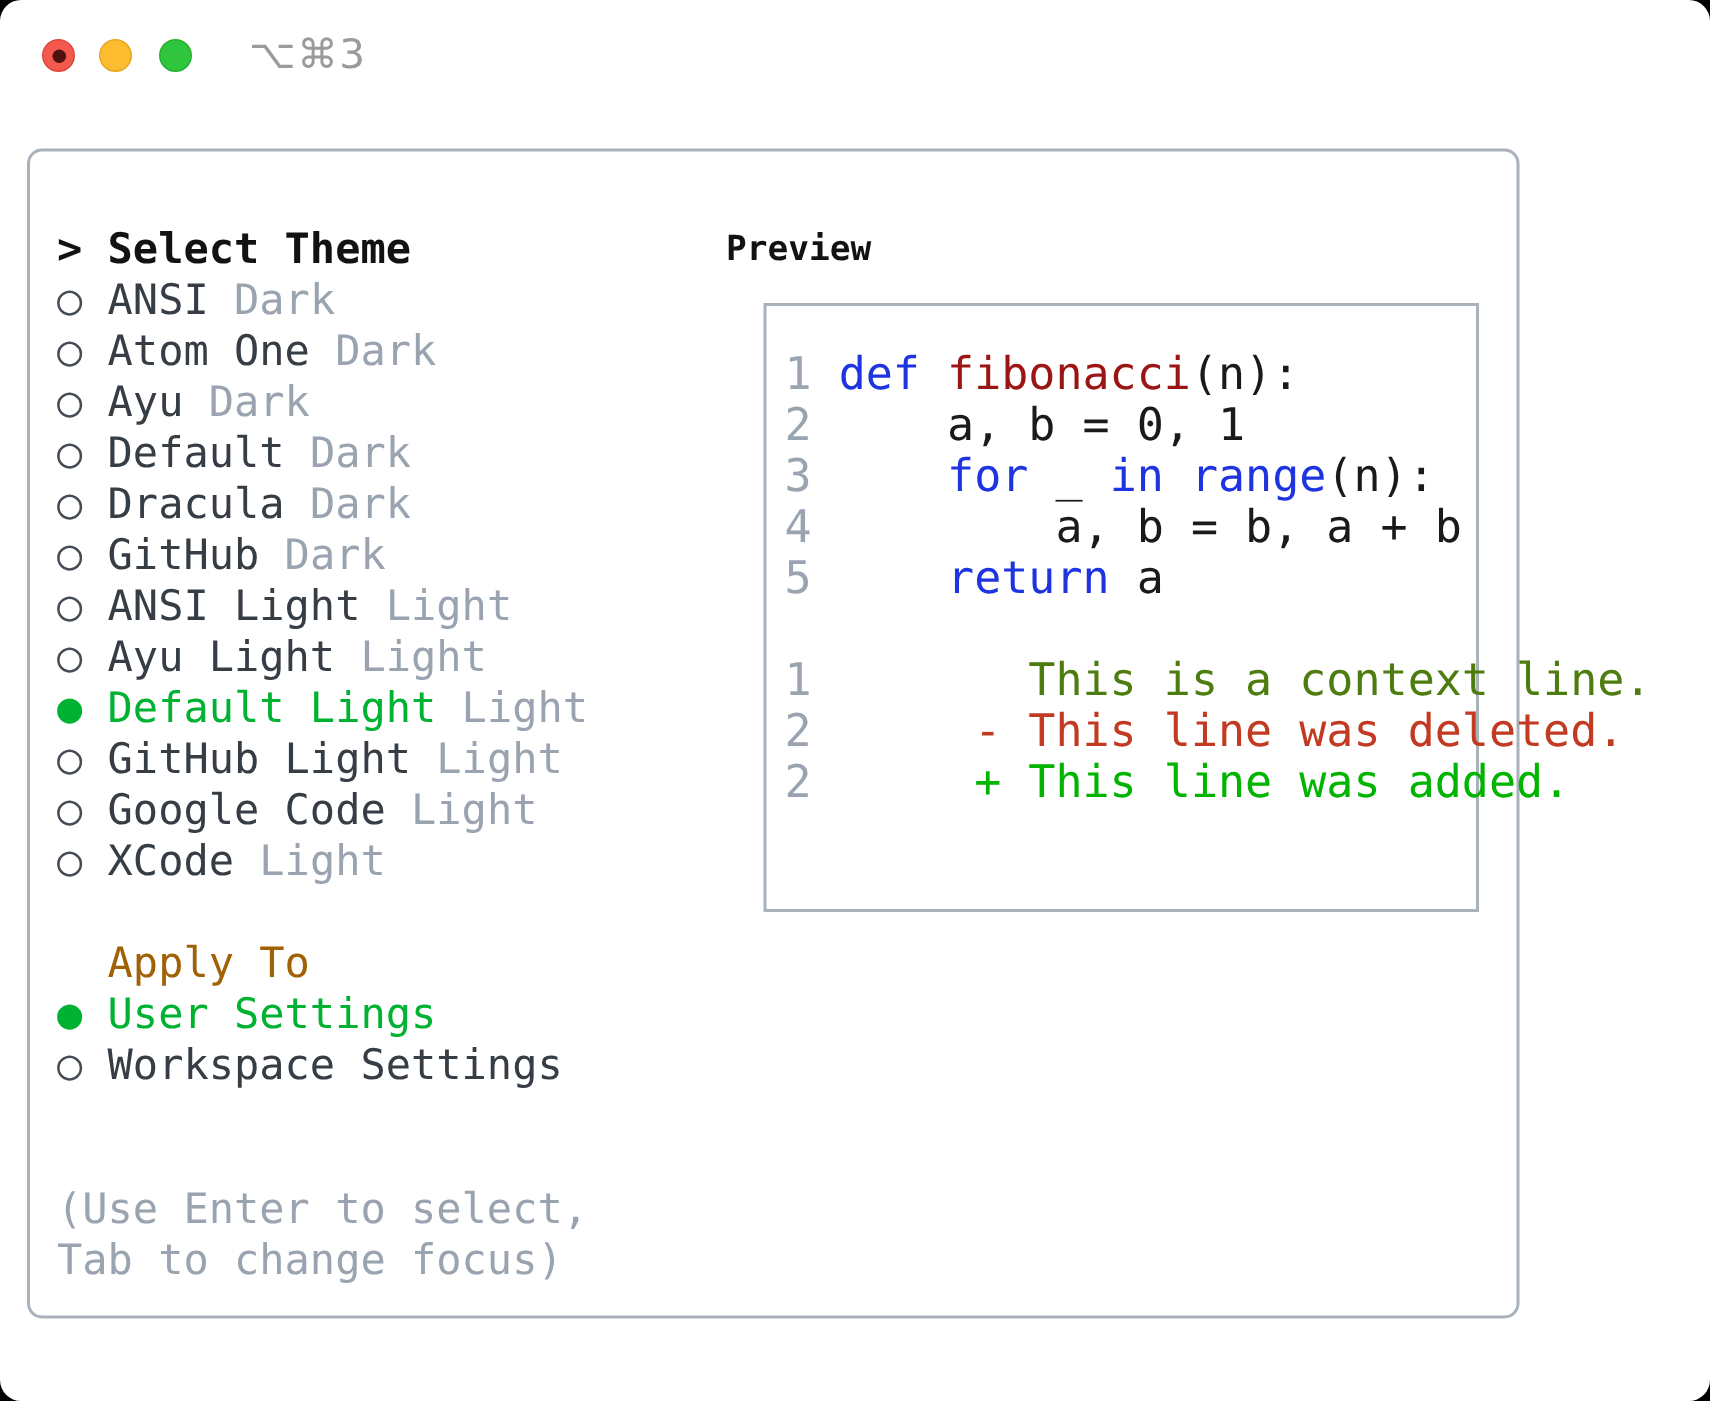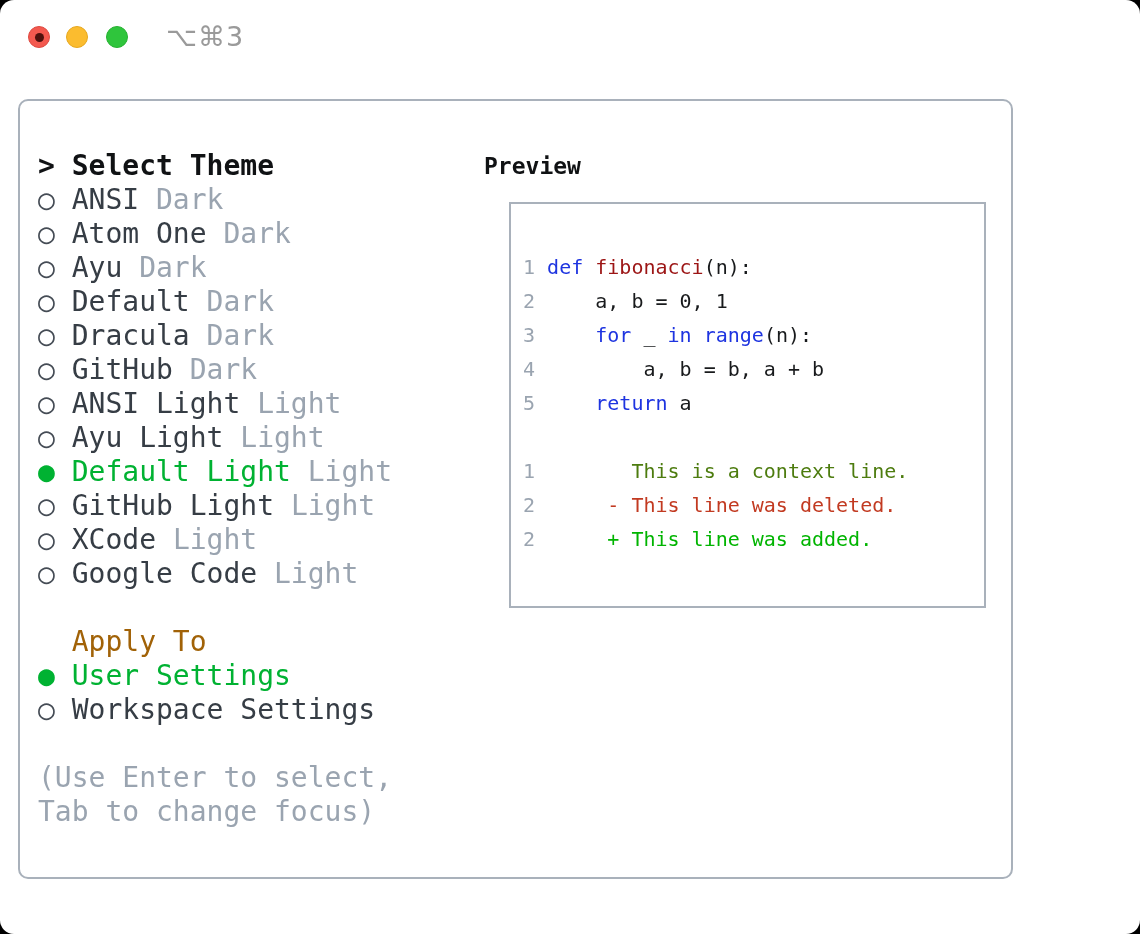--- a/index.html
+++ b/index.html
@@ -25,25 +25,25 @@
 
   
   .left-col{position:absolute;left:18px;top:48px;font-size:28px;line-height:34px;color:#363d45;}
   .row{height:34px;white-space:pre;}
   .caret,.section-title{font-weight:bold;color:#101214;}
   .bullet{color:#454c55;}
   .tname{color:#363d45;}
   .tvariant{color:var(--muted-gray);}
   .selected .bullet,.selected .tname{color:var(--selection-green);}
   .apply-header{color:#a16207;}
-  .hint{width:420px;white-space:normal;color:var(--muted-gray);}
+  .hint{width:420px;white-space:normal;color:var(--muted-gray);margin-top:28px;}
 
   
   .preview-title{position:absolute;left:464px;top:48px;height:34px;line-height:34px;font-size:23px;font-weight:bold;color:#101214;}
-  .preview-box{position:absolute;left:489px;top:101px;width:477px;height:406px;border:2px solid var(--border-gray);background:#fff;padding:46px 0 0 12px;font-size:20px;line-height:34px;}
+  .preview-box{position:absolute;left:489px;top:101px;width:477px;height:406px;border:2px solid var(--border-gray);background:#fff;padding:29px 0 0 12px;font-size:30px;line-height:34px;}
   .pline{height:34px;white-space:pre;}
   .ln{color:var(--muted-gray);}
   .tk-keyword,.tk-builtin{color:var(--keyword-blue);}
   .tk-function{color:var(--function-red);}
   .tk-plain{color:#181a1c;}
   .df-context{color:#4d7c0f;}
   .df-deleted{color:var(--deleted-red);}
   .df-added{color:var(--added-green);}
   #diff-lines{margin-top:34px;}
 </style>
@@ -70,22 +70,22 @@
           <div class="row theme-row"><span class="bullet">○</span> <span class="tname">ANSI</span> <span class="tvariant">Dark</span></div>
           <div class="row theme-row"><span class="bullet">○</span> <span class="tname">Atom One</span> <span class="tvariant">Dark</span></div>
           <div class="row theme-row"><span class="bullet">○</span> <span class="tname">Ayu</span> <span class="tvariant">Dark</span></div>
           <div class="row theme-row"><span class="bullet">○</span> <span class="tname">Default</span> <span class="tvariant">Dark</span></div>
           <div class="row theme-row"><span class="bullet">○</span> <span class="tname">Dracula</span> <span class="tvariant">Dark</span></div>
           <div class="row theme-row"><span class="bullet">○</span> <span class="tname">GitHub</span> <span class="tvariant">Dark</span></div>
           <div class="row theme-row"><span class="bullet">○</span> <span class="tname">ANSI Light</span> <span class="tvariant">Light</span></div>
           <div class="row theme-row"><span class="bullet">○</span> <span class="tname">Ayu Light</span> <span class="tvariant">Light</span></div>
           <div class="row theme-row selected"><span class="bullet">●</span> <span class="tname">Default Light</span> <span class="tvariant">Light</span></div>
           <div class="row theme-row"><span class="bullet">○</span> <span class="tname">GitHub Light</span> <span class="tvariant">Light</span></div>
+          <div class="row theme-row"><span class="bullet">○</span> <span class="tname">Google Code</span> <span class="tvariant">Light</span></div>
           <div class="row theme-row"><span class="bullet">○</span> <span class="tname">XCode</span> <span class="tvariant">Light</span></div>
-          <div class="row theme-row"><span class="bullet">○</span> <span class="tname">Google Code</span> <span class="tvariant">Light</span></div>
         </div>
 
       <div class="row"></div>
 
       <div class="row apply-header"><span>  </span><span>Apply To</span></div>
 
       <div id="apply-list">
           <div class="row theme-row selected"><span class="bullet">●</span> <span class="tname">User Settings</span></div>
           <div class="row theme-row"><span class="bullet">○</span> <span class="tname">Workspace Settings</span></div>
         </div>

